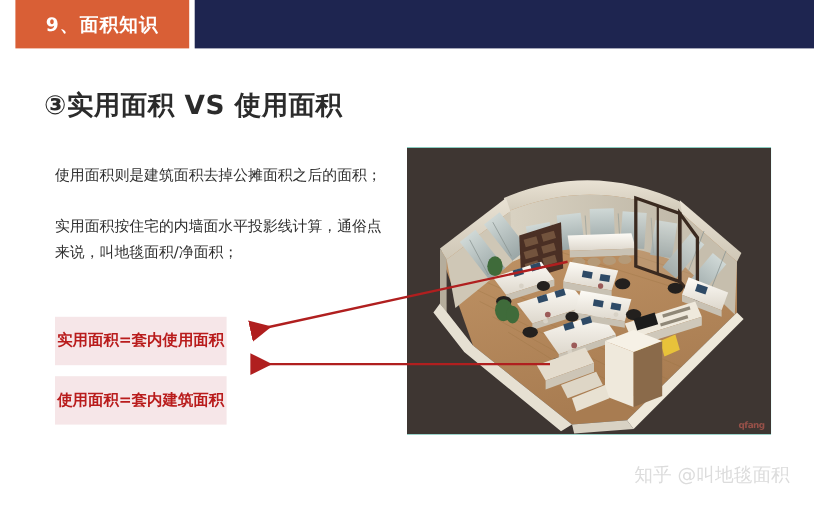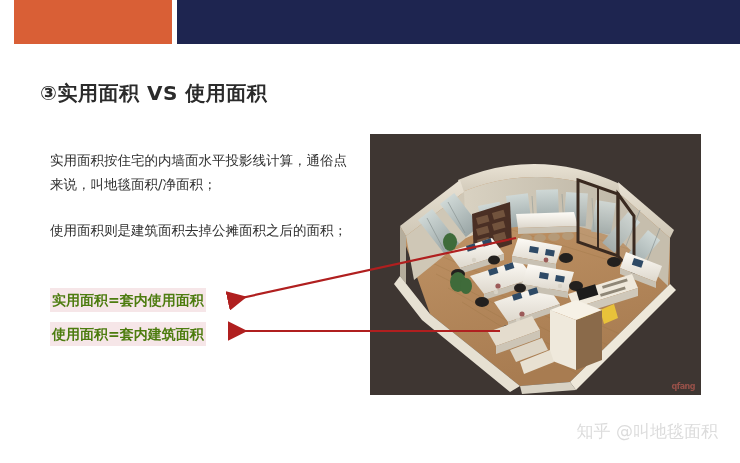--- a/index.html
+++ b/index.html
@@ -44,21 +44,21 @@
     font-size: 17px;
     font-weight: bold;
     letter-spacing: 1px;
     white-space: nowrap;
   }
 
   
   .slide-title {
     position: absolute;
     left: 40px; top: 80px;
-    font-size: 20px;
+    font-size: 24px;
     font-weight: bold;
     color: #2b2b2b;
     letter-spacing: 0.5px;
     white-space: nowrap;
   }
 
   
   .body-col {
     position: absolute;
     left: 50px; top: 148px;
@@ -73,25 +73,25 @@
   .para:last-of-type { margin-bottom: 0; }
 
   .formula-block {
     position: absolute;
     left: 50px; top: 288px;
     width: 250px;
   }
   .formula {
     font-size: 14px;
     font-weight: bold;
-    color: #4d7c0f;
+    color: #b91c1c;
     line-height: 18px;
     background: #f6e6e8;
     display: inline-block;
-    padding: 3px 2px;
+    padding: 13px 2px;
     margin: 0 0 10px 0;
     white-space: nowrap;
   }
   .formula:last-child { margin-bottom: 16px; }
 
   
   .arrow-layer {
     position: absolute;
     left: 0; top: 0;
     width: 740px; height: 463px;
@@ -125,27 +125,28 @@
     color: #dcdcdc;
     white-space: nowrap;
   }
 </style>
 </head>
 <body>
 
 <div class="header-band">
   <div class="header-orange"></div>
   <div class="header-navy"></div>
+  <div class="header-label">9、面积知识</div>
 </div>
 
 <div class="slide-title">③实用面积 VS 使用面积</div>
 
 <div class="body-col">
+  <p class="para">使用面积则是建筑面积去掉公摊面积之后的面积；</p>
   <p class="para">实用面积按住宅的内墙面水平投影线计算，通俗点来说，叫地毯面积/净面积；</p>
-  <p class="para">使用面积则是建筑面积去掉公摊面积之后的面积；</p>
 </div>
 
 <div class="formula-block">
   <div class="formula">实用面积=套内使用面积</div>
   <div class="formula">使用面积=套内建筑面积</div>
 </div>
 
 <div class="photo">
   <svg width="331" height="261" viewBox="0 0 331 261">
     <defs>

